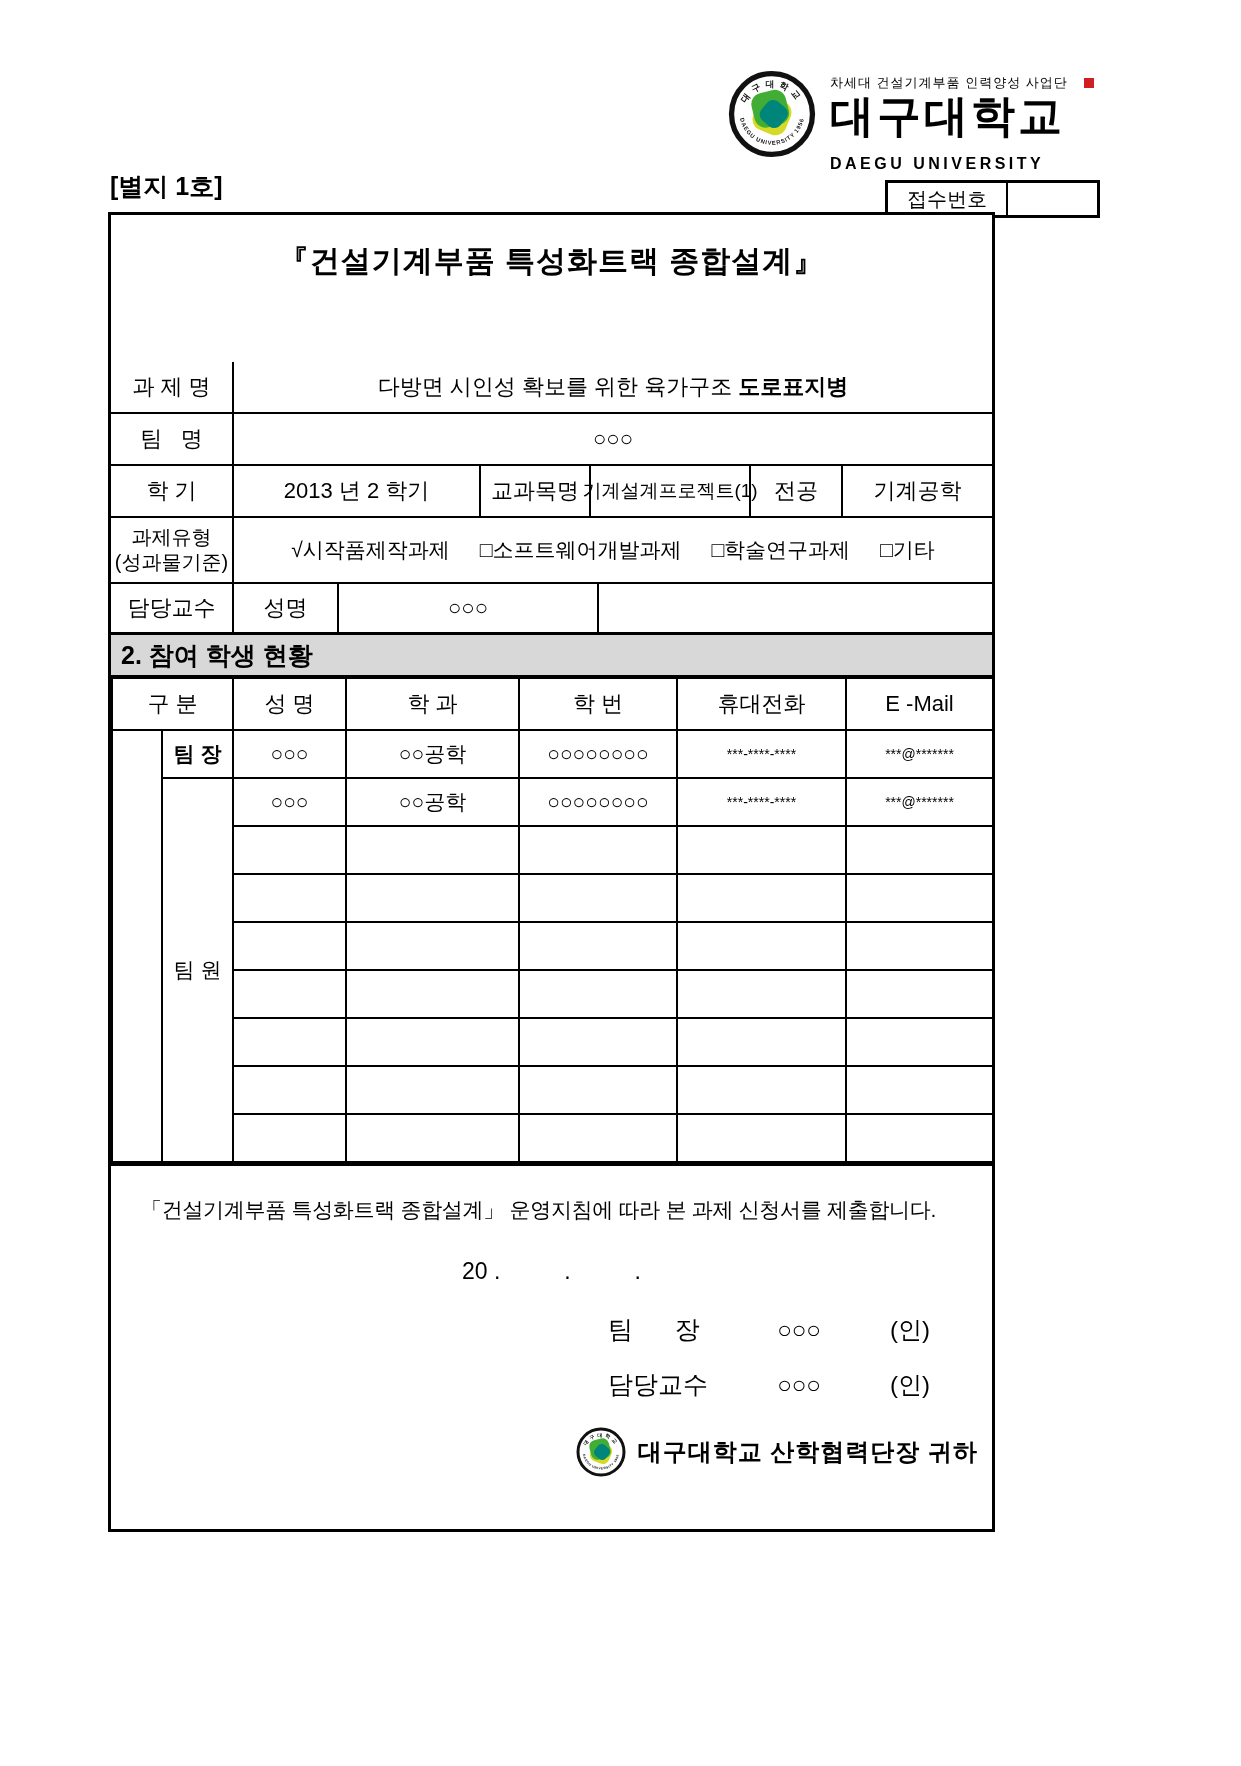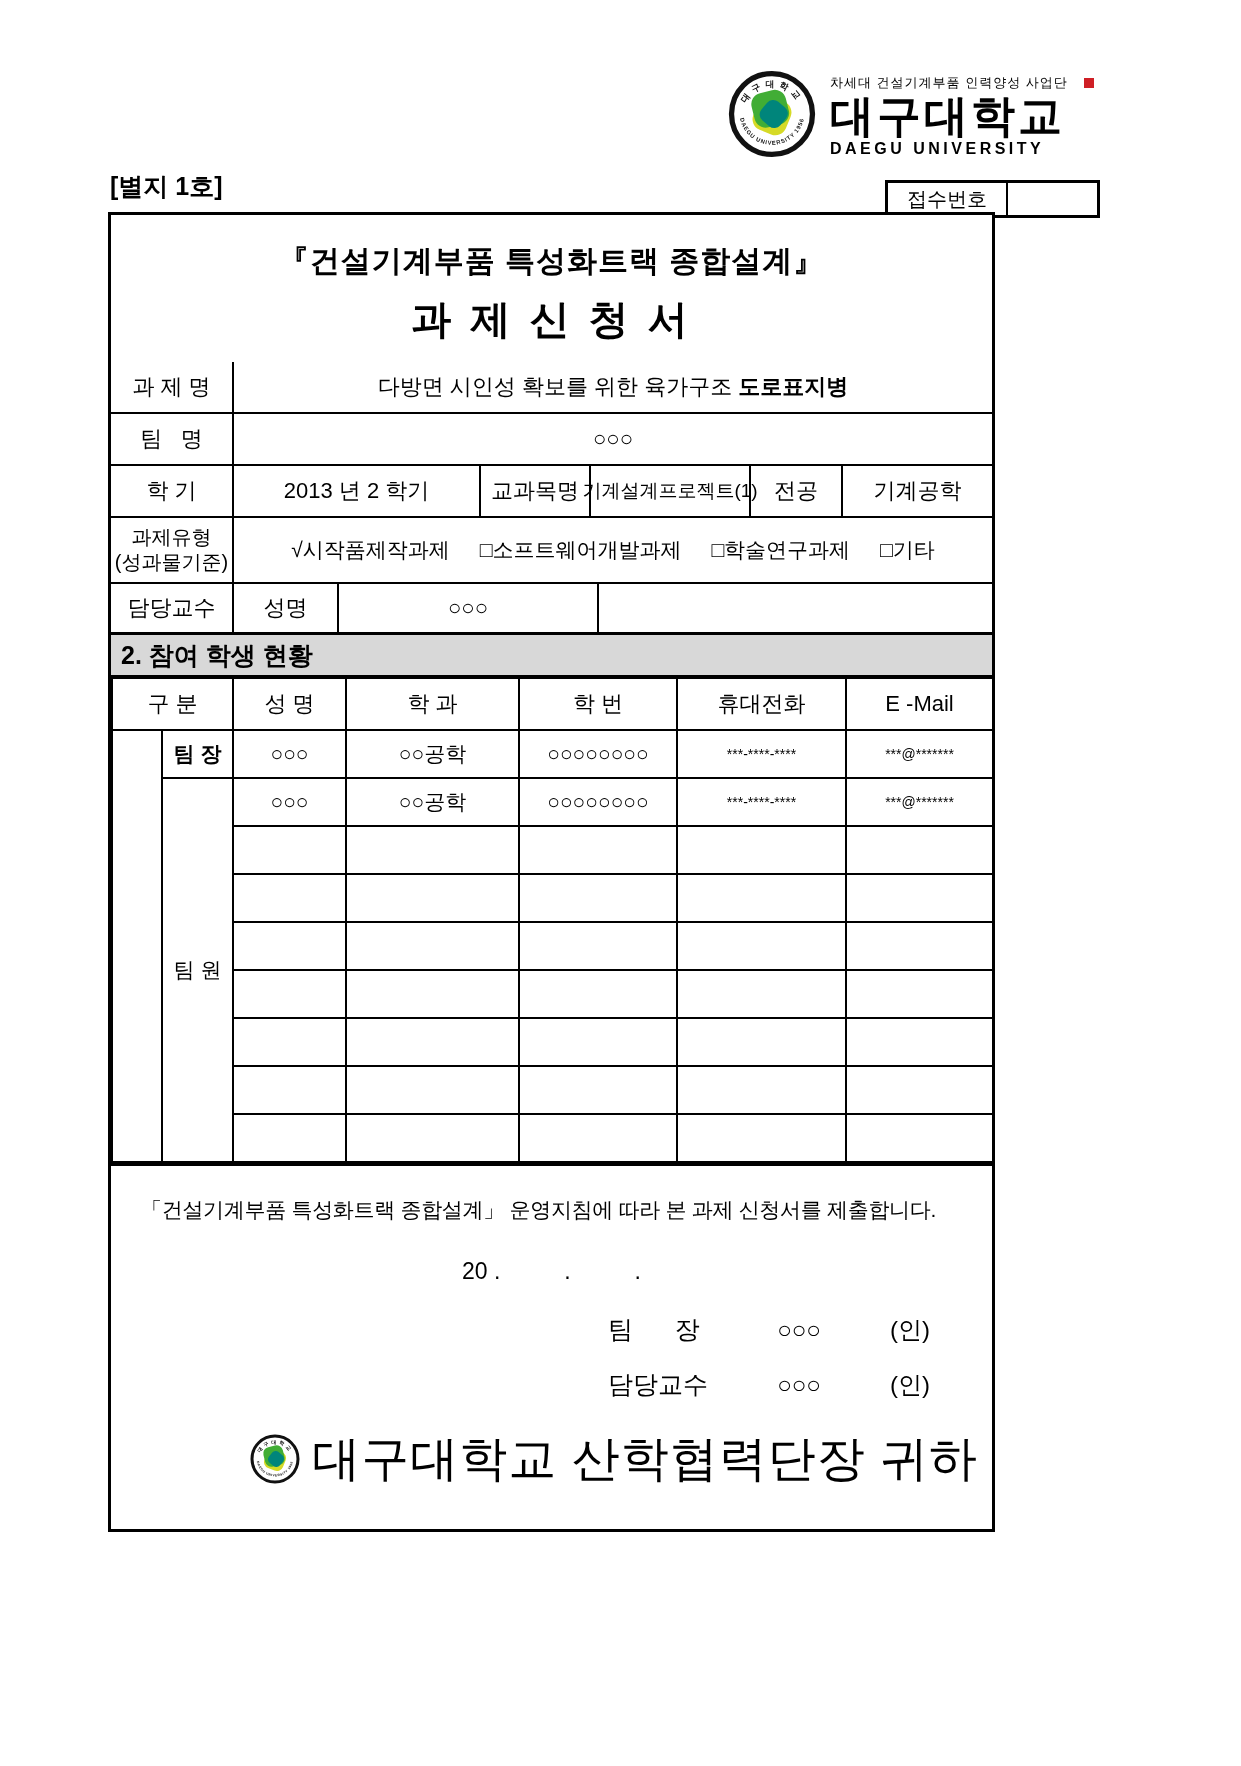--- a/index.html
+++ b/index.html
@@ -6,21 +6,21 @@
   body { background:#ffffff; font-family:"Liberation Sans","DejaVu Sans",sans-serif; color:#000; }
   .page { position:relative; width:1241px; height:1766px; background:#fff; overflow:hidden; }
 
   
   .brand { position:absolute; top:70px; left:728px; display:flex; gap:14px; align-items:flex-start; }
   .emblem-lg { width:88px; height:88px; flex:none; }
   .brand-text { padding-top:4px; }
   .tagline { font-size:13px; font-weight:normal; display:flex; align-items:center; gap:16px; letter-spacing:1px; }
   .tagline-sq { width:10px; height:10px; flex:none; }
   .name-ko { font-size:44px; font-weight:900; letter-spacing:3px; line-height:1.0; margin-top:2px; }
-  .name-en { font-size:16px; font-weight:bold; letter-spacing:3.5px; margin-top:2px; }
+  .name-en { font-size:16px; font-weight:bold; letter-spacing:3.5px; margin-top:17px; }
 
   .form-tag { position:absolute; top:170px; left:110px; font-size:25px; font-weight:bold; }
 
   .receipt { position:absolute; top:180px; left:885px; width:215px; height:38px; display:flex; border:3px solid #000; background:#fff; }
   .receipt-label { width:120px; border-right:2px solid #000; font-weight:normal; font-size:20px; display:flex; align-items:center; justify-content:center; }
   .receipt-value { flex:1; }
 
   
   .outer { position:absolute; top:212px; left:108px; width:887px; height:1320px; border:3px solid #000; background:#fff; }
 
@@ -56,21 +56,21 @@
   .footer { padding-top:30px; }
   .statement { font-size:21px; padding-left:30px; letter-spacing:-0.3px; }
   .dateline { text-align:center; font-size:23px; white-space:pre; margin-top:34px; }
   .signs { margin-top:28px; display:flex; flex-direction:column; gap:22px; align-items:flex-end; padding-right:62px; }
   .sign-row { display:flex; align-items:center; }
   .sign-role { display:inline-block; width:132px; font-size:25px; white-space:pre; }
   .sign-name { display:inline-block; width:118px; text-align:center; font-size:24px; }
   .sign-seal { display:inline-block; width:72px; text-align:right; font-size:24px; }
   .recipient-row { margin-top:26px; display:flex; align-items:center; justify-content:flex-end; gap:12px; padding-right:14px; }
   .emblem-sm { width:50px; height:50px; flex:none; }
-  .recipient { font-size:48px; font-weight:400; letter-spacing:1px; }
+  .recipient { font-size:24px; font-weight:700; letter-spacing:1px; }
 </style>
 </head>
 <body>
 
 <div class="page">
 
   <div class="brand">
     <svg class="emblem-lg" viewBox="0 0 100 100">
       <circle cx="50" cy="50" r="46" fill="#ffffff" stroke="#111111" stroke-width="6"></circle>
       <rect x="30" y="32" width="40" height="40" rx="13" transform="rotate(22 50 52)" fill="#d6da26"></rect>
@@ -97,21 +97,20 @@
 
   <div class="receipt">
     <div class="receipt-label">접수번호</div>
     <div class="receipt-value"></div>
   </div>
 
   <div class="outer">
 
     <div class="title-block">
       <div class="title1">『건설기계부품 특성화트랙 종합설계』</div>
-      <div class="title2">과 제 신 청 서</div>
     </div>
 
 
     <div class="s1row">
       <div class="cell lbl h50">과 제 명</div>
       <div class="cell grow h50">
         <span>다방면 시인성 확보를 위한 육가구조 </span><span class="bold">도로표지병</span>
       </div>
     </div>
 

